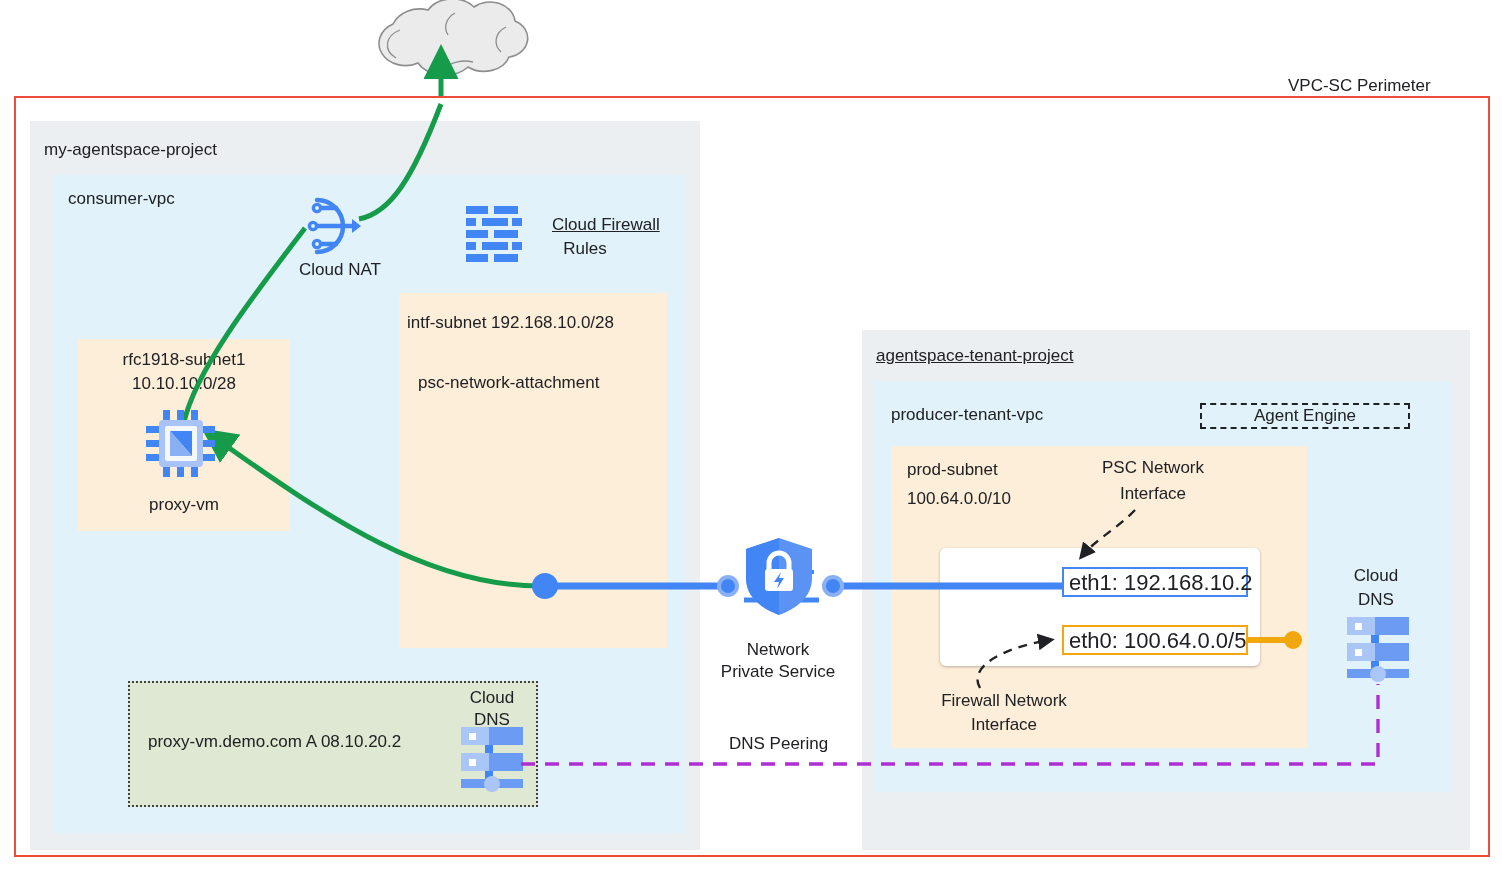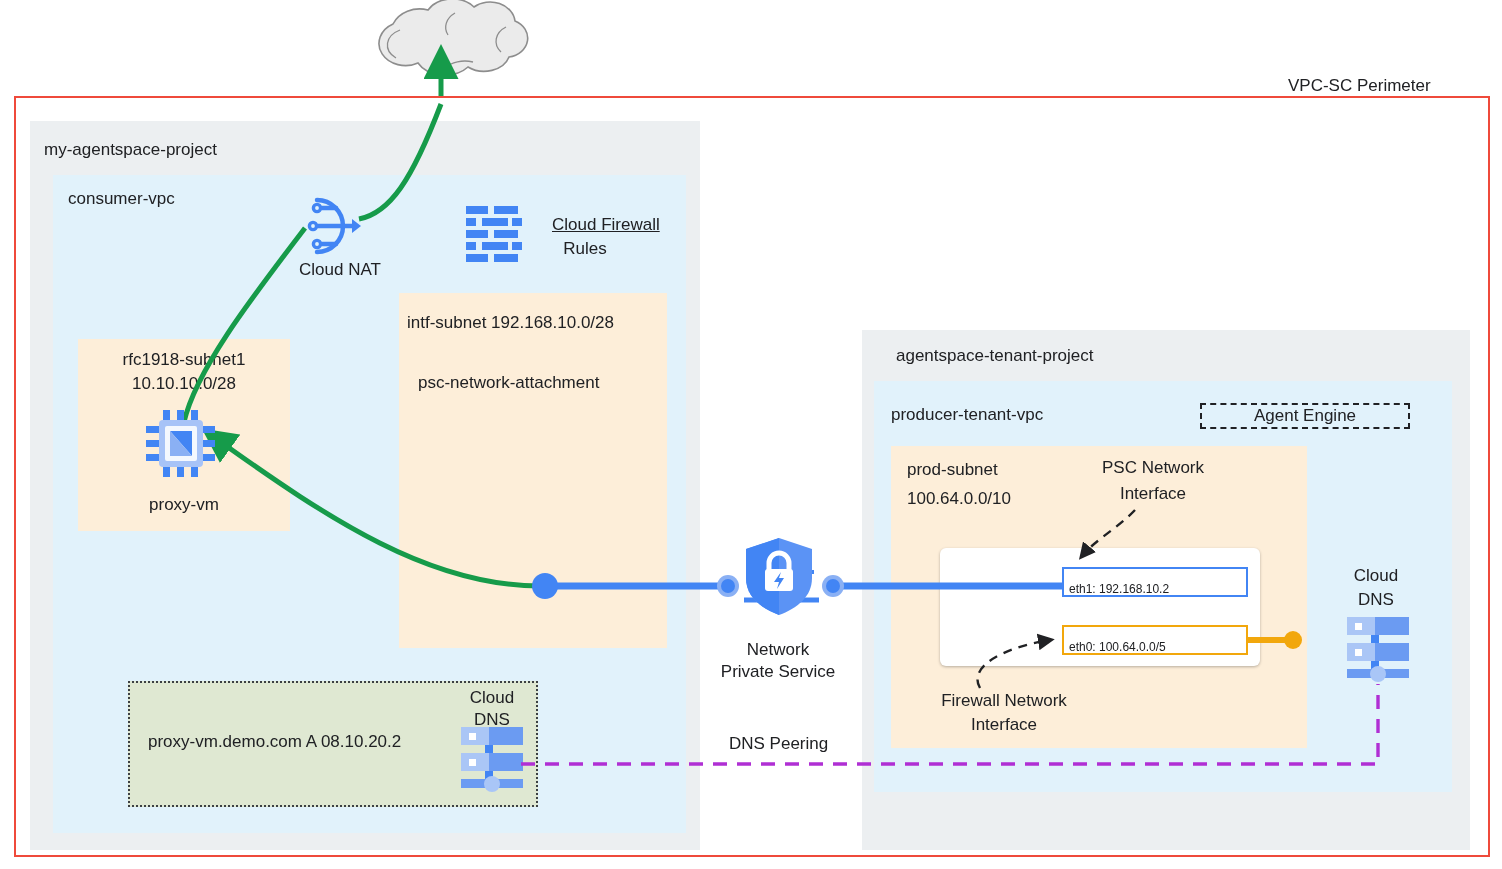--- a/index.html
+++ b/index.html
@@ -18,21 +18,21 @@
   .vpc-left{left:53px;top:175px;width:633px;height:658px;}
   .sub-vm{left:78px;top:339px;width:212px;height:192px;}
   .sub-intf{left:399px;top:293px;width:268px;height:355px;}
   .dnsbox{left:128px;top:681px;width:410px;height:126px;background:#dfe8d2;border:2.5px dotted #3c4043;box-sizing:border-box;}
   .proj-right{left:862px;top:330px;width:608px;height:520px;}
   .vpc-right{left:874px;top:381px;width:578px;height:411px;}
   .sub-prod{left:891px;top:446px;width:416px;height:302px;}
   .instance{left:940px;top:548px;width:320px;height:118px;background:#ffffff;border-radius:6px;box-shadow:0 1px 3px rgba(0,0,0,.28);}
   .agent-engine{left:1200px;top:403px;width:210px;height:26px;border:2px dashed #202124;box-sizing:border-box;}
   .agent-engine span{position:absolute;left:50%;top:50%;transform:translate(-50%,-50%);background:#e1f2fb;padding:0 4px;font-size:17px;white-space:nowrap;}
-  .nic{position:absolute;box-sizing:border-box;font-size:12px;line-height:28px;padding:6px 5px;background:#ffffff;white-space:nowrap;}
+  .nic{position:absolute;box-sizing:border-box;font-size:22px;line-height:28px;padding:0 5px;background:#ffffff;white-space:nowrap;}
   .nic-eth1{left:1062px;top:567px;width:186px;height:30px;border:2.5px solid #4285f4;}
   .nic-eth0{left:1062px;top:625px;width:186px;height:30px;border:2.5px solid #f2a70c;}
 </style>
 </head>
 <body>
 
 <div id="stage">
 
   <div class="abs perimeter"></div>
   <div class="abs lbl" style="left:1288px;top:75px;">VPC-SC Perimeter</div>
@@ -51,21 +51,21 @@
   <div class="abs subnetbox sub-intf"></div>
   <div class="abs lbl" style="left:407px;top:312px;">intf-subnet 192.168.10.0/28</div>
   <div class="abs lbl" style="left:418px;top:372px;">psc-network-attachment</div>
 
   <div class="abs dnsbox"></div>
   <div class="abs lbl" style="left:148px;top:731px;">proxy-vm.demo.com  A 08.10.20.2</div>
   <div class="abs lbl c" style="left:452px;top:687px;width:80px;">Cloud</div>
   <div class="abs lbl c" style="left:452px;top:709px;width:80px;">DNS</div>
 
   <div class="abs projbox proj-right"></div>
-  <div class="abs lbl" style="left:896px;top:345px;">agentspace-tenant-project</div>
+  <div class="abs lbl" style="left:876px;top:345px;text-decoration:underline;">agentspace-tenant-project</div>
 
   <div class="abs vpcbox vpc-right"></div>
   <div class="abs lbl" style="left:891px;top:404px;">producer-tenant-vpc</div>
 
   <div class="abs agent-engine">
     <span>Agent Engine</span>
   </div>
 
   <div class="abs subnetbox sub-prod"></div>
   <div class="abs lbl" style="left:907px;top:459px;">prod-subnet</div>

